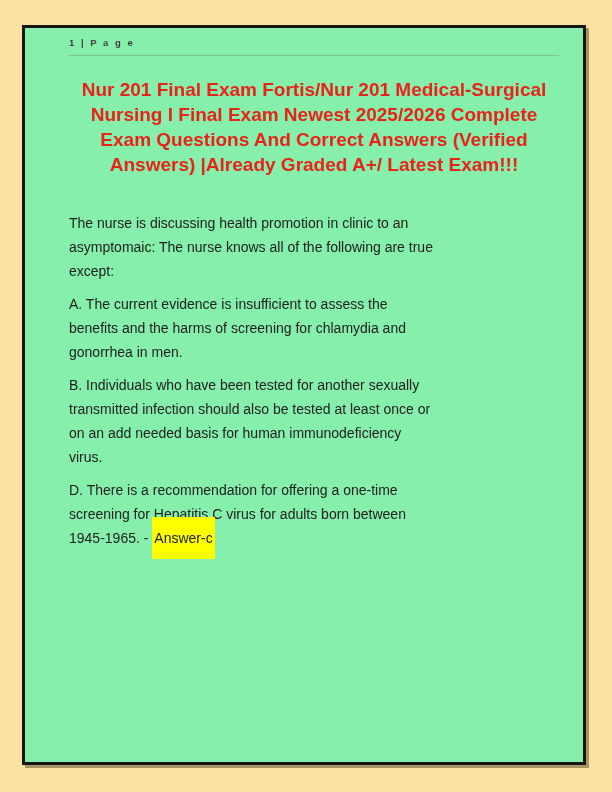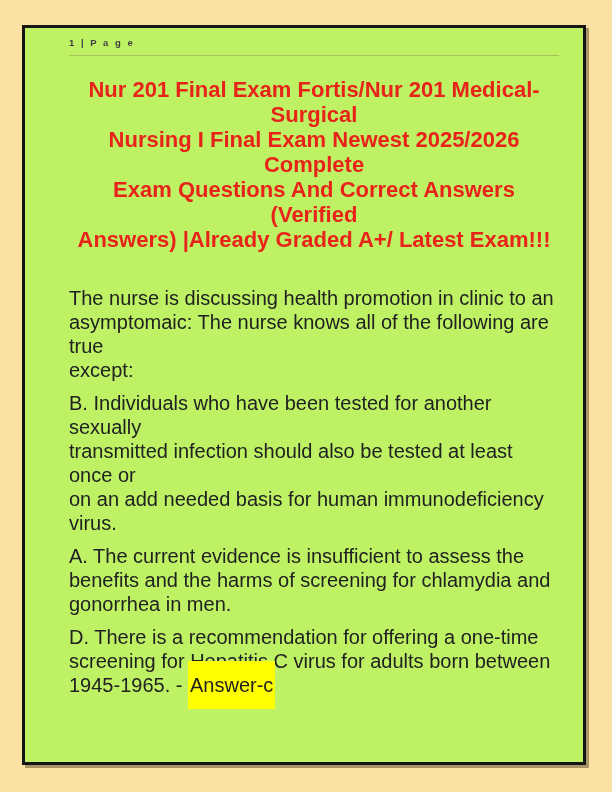--- a/index.html
+++ b/index.html
@@ -12,21 +12,21 @@
   .page {
     position: relative;
     width: 612px; height: 792px;
     background: #fbe2a2;
   }
   .frame {
     position: absolute;
     left: 22px; top: 25px;
     width: 564px; height: 740px;
     border: 3px solid #151515;
-    background: #bef264;
+    background: #86efac;
     box-shadow: 3px 3px 0 rgba(85, 70, 38, 0.5);
   }
   .content {
     padding: 0 24px 0 44px;
   }
   .page-header {
     margin-top: 9px;
     font-size: 9.5px;
     font-weight: bold;
     letter-spacing: 2px;
@@ -35,29 +35,29 @@
     padding-bottom: 6px;
   }
   .header-divider {
     height: 0;
     border-bottom: 1px solid rgba(130, 112, 62, 0.35);
   }
   .doc-title {
     margin-top: 21px;
     text-align: center;
     color: #e8231a;
-    font-size: 22px;
+    font-size: 19px;
     font-weight: bold;
     line-height: 25px;
     white-space: pre-line;
   }
   .body-text {
     margin-top: 34px;
     color: #212121;
-    font-size: 20px;
+    font-size: 14px;
     line-height: 24px;
   }
   .body-text p {
     margin: 0 0 9px 0;
     white-space: pre-line;
   }
   .next-question {
     margin-top: 32px !important;
   }
   .answer-highlight {
@@ -80,28 +80,28 @@
       <h1 class="doc-title">Nur 201 Final Exam Fortis/Nur 201 Medical-Surgical
 Nursing I Final Exam Newest 2025/2026 Complete
 Exam Questions And Correct Answers (Verified
 Answers) |Already Graded A+/ Latest Exam!!!</h1>
 
       <div class="body-text">
         <p>The nurse is discussing health promotion in clinic to an
 asymptomaic: The nurse knows all of the following are true
 except:</p>
 
+        <p>A. The current evidence is insufficient to assess the
+benefits and the harms of screening for chlamydia and
+gonorrhea in men.</p>
+
         <p>B. Individuals who have been tested for another sexually
 transmitted infection should also be tested at least once or
 on an add needed basis for human immunodeficiency
 virus.</p>
-
-        <p>A. The current evidence is insufficient to assess the
-benefits and the harms of screening for chlamydia and
-gonorrhea in men.</p>
 
 
         <p><span>D. There is a recommendation for offering a one-time
 screening for Hepatitis C virus for adults born between
 1945-1965. - </span><span class="answer-highlight">Answer-c</span></p>
 
       </div>
 
     </div>
   </div>

